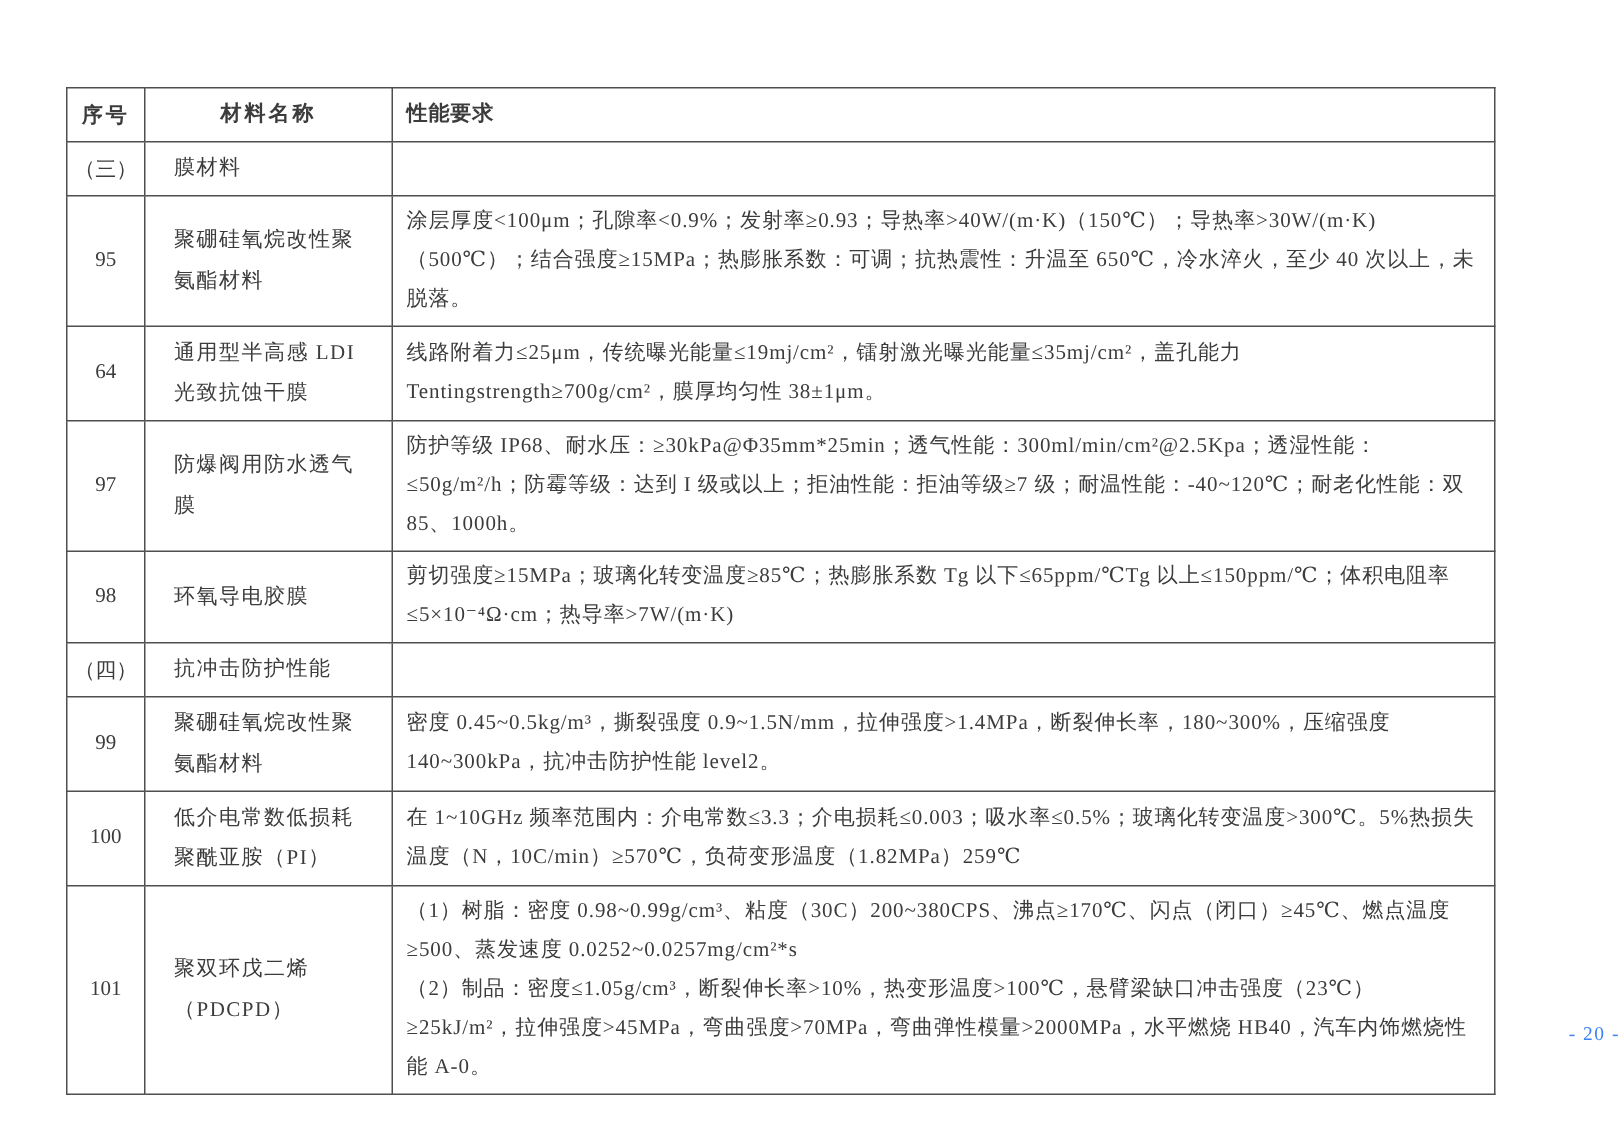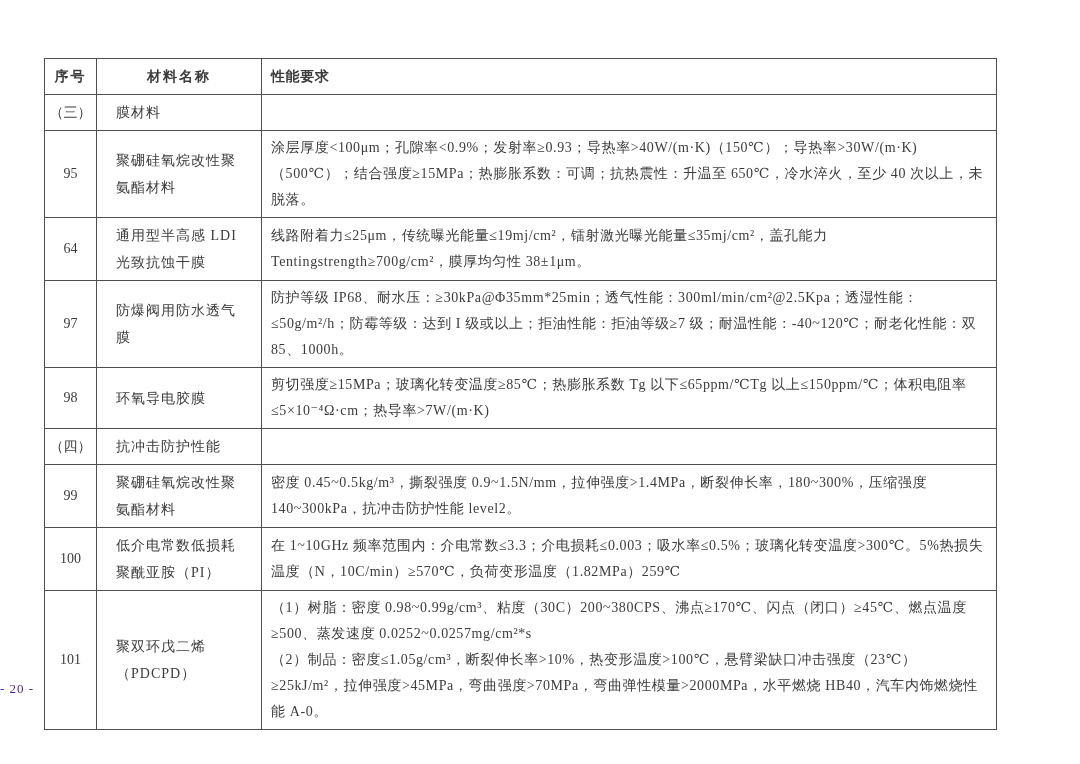--- a/index.html
+++ b/index.html
@@ -57,23 +57,23 @@
     text-align: center;
     letter-spacing: 2px;
   }
   tr { min-height: 30px; }
   td.col-req div { margin: 0; }
   .footer {
     position: absolute;
     top: 681px;
     left: 0;
     width: 100%;
-    text-align: left;
+    text-align: right;
     font-size: 13px;
-    color: #4c1d95;
+    color: #3b82f6;
     letter-spacing: 1px;
   }
 </style>
 </head>
 <body>
 
 <div class="page">
   <table class="materials">
     <thead>
       <tr>

